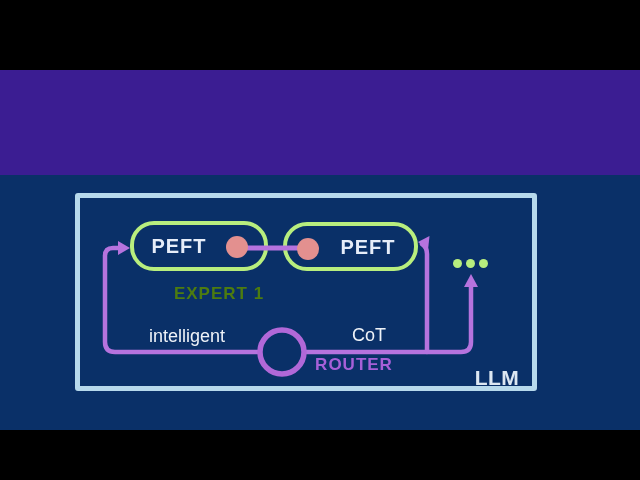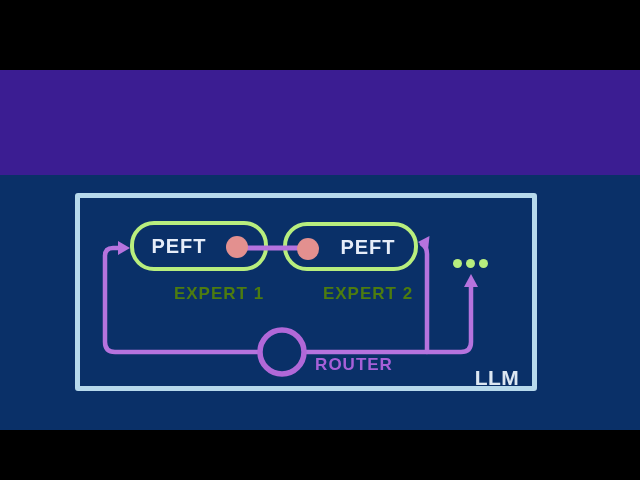--- a/index.html
+++ b/index.html
@@ -72,22 +72,23 @@
     <circle cx="282" cy="343" r="22" fill="#0a3068" stroke="#b168d8" stroke-width="5.5"></circle>
   </svg>
 
   <div class="node-circle" id="node1"></div>
   <div class="node-circle" id="node2"></div>
 
   <div class="lbl peft-lbl" id="peft-lbl1">PEFT</div>
   <div class="lbl peft-lbl" id="peft-lbl2">PEFT</div>
 
   <div class="lbl expert-lbl" id="expert1-lbl">EXPERT 1</div>
-  <div class="lbl expert-lbl" id="expert2-lbl">EXPERT 2</div>
 
+  <div class="lbl edge-lbl" id="left-edge-lbl">intelligent</div>
+  <div class="lbl edge-lbl" id="right-edge-lbl">CoT</div>
 
   <div class="lbl" id="router-lbl">ROUTER</div>
 
   <div class="lbl" id="llm-lbl">LLM</div>
 
   <div class="dots">
     <span></span>
     <span></span>
     <span></span>
   </div>

